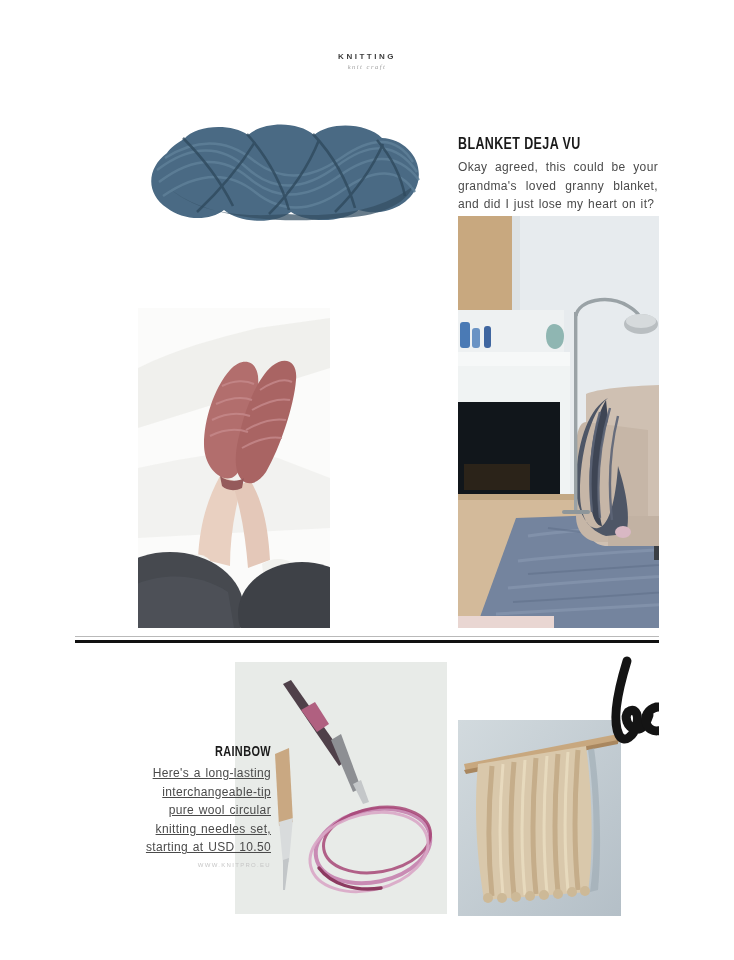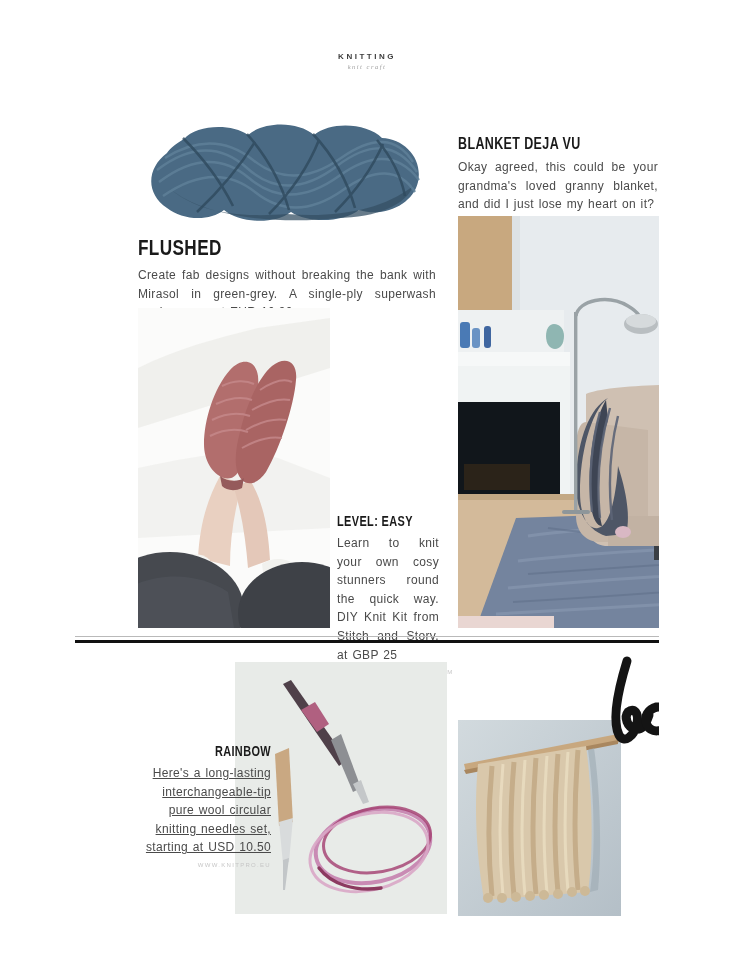--- a/index.html
+++ b/index.html
@@ -74,25 +74,20 @@
         <path d="M110 26 Q140 60 152 102"></path>
         <path d="M176 26 Q206 58 218 100"></path>
         <path d="M240 32 Q262 58 268 88"></path>
         <path d="M60 104 Q96 70 118 34"></path>
         <path d="M132 106 Q166 72 182 32"></path>
         <path d="M198 104 Q230 72 246 36"></path>
       </g>
     </svg>
   </div>
 
-  <div class="abs" style="left:63px; top:229px; width:298px;">
-    <div class="h-cond" style="font-size:22px;">FLUSHED</div>
-    <p class="body-txt" style="margin-top:7px;">Create fab designs without breaking the bank with Mirasol in green-grey. A single-ply superwash merino yarn, at EUR 10.90</p>
-    <div class="link-txt">www.mirasolyarn.com</div>
-  </div>
 
   <div class="abs" style="left:383px; top:128px; width:215px;">
     <div class="h-cond" style="font-size:16px;">BLANKET DEJA VU</div>
     <p class="body-txt" style="margin-top:6px; width:200px;">Okay agreed, this could be your grandma's loved granny blanket, and did I just lose my heart on it?</p>
     <div class="link-txt">www.grannysquares.com</div>
   </div>
 
   <div class="abs" style="left:383px; top:208px; width:287px; height:412px;">
     <svg class="photo" width="287" height="412" viewBox="0 0 287 412">
       <rect width="287" height="412" fill="#e7ebee"></rect>
@@ -181,25 +176,20 @@
 
       <path d="M38 252 C50 244 64 244 72 252 L66 270 L40 268 Z" fill="#f4f4f1"></path>
       <path d="M124 256 C136 248 150 250 158 258 L152 274 L126 272 Z" fill="#f1f1ee"></path>
 
       <ellipse cx="32" cy="302" rx="74" ry="58" fill="#46494f"></ellipse>
       <ellipse cx="164" cy="306" rx="64" ry="52" fill="#3e4147"></ellipse>
       <path d="M-10 280 C20 264 60 264 90 284 L96 320 L-10 320 Z" fill="#50545b" opacity=".7"></path>
     </svg>
   </div>
 
-  <div class="abs" style="left:262px; top:506px; width:102px;">
-    <div class="h-cond" style="font-size:14px;">LEVEL: EASY</div>
-    <p class="body-txt" style="margin-top:6px;">Learn to knit your own cosy stunners round the quick way. DIY Knit Kit from Stitch and Story, at GBP 25</p>
-    <div class="link-txt">www.stitchandstory.com</div>
-  </div>
 
   <div class="abs rule-thin"></div>
   <div class="abs rule-thick"></div>
 
   <div class="abs" style="left:160px; top:654px; width:212px; height:252px;">
     <svg class="photo" width="212" height="252" viewBox="0 0 212 252">
       <rect width="212" height="252" fill="#e4e8e4"></rect>
       <rect width="212" height="252" fill="#eceeec" opacity=".5"></rect>
 
       <polygon points="48,22 56,18 112,98 104,104" fill="#4f4049"></polygon>

